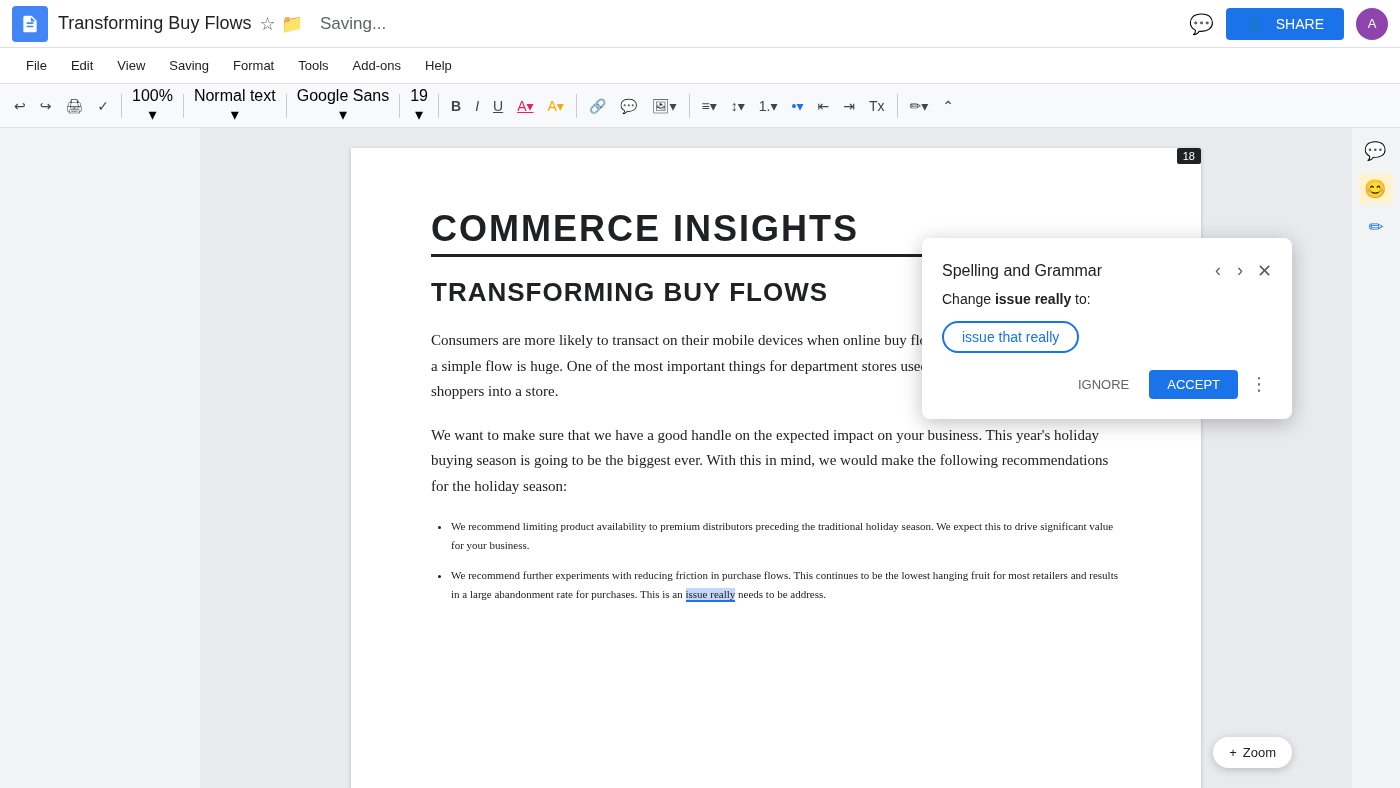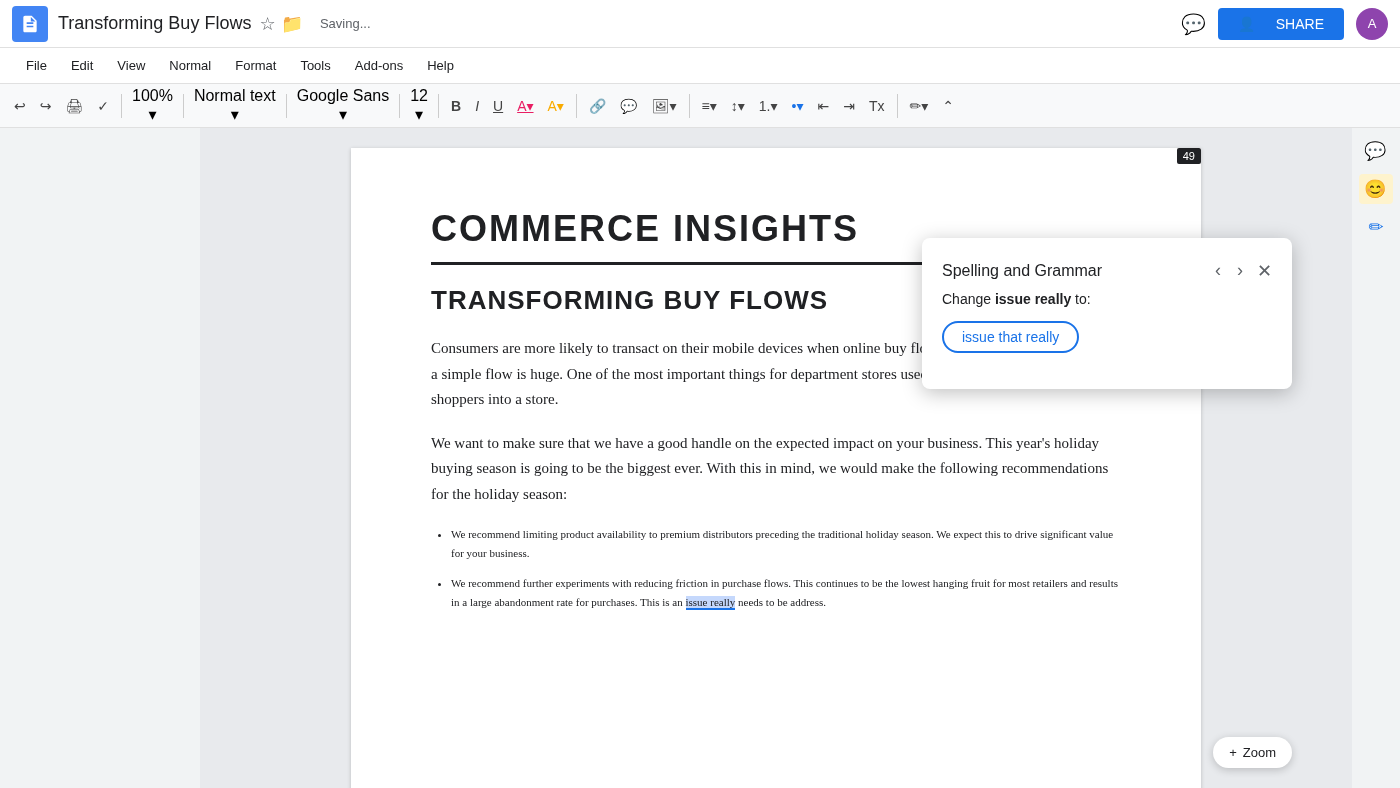--- a/index.html
+++ b/index.html
@@ -5,24 +5,24 @@
     * { box-sizing: border-box; margin: 0; padding: 0; }
     body { font-family: Arial, sans-serif; background: #f1f3f4; width: 1400px; height: 788px; overflow: hidden; position: relative; }
 
     
     .top-bar { background: #fff; height: 48px; display: flex; align-items: center; padding: 0 12px; border-bottom: 1px solid #e0e0e0; position: relative; }
     .doc-icon { width: 36px; height: 36px; background: #4285f4; border-radius: 4px; display: flex; align-items: center; justify-content: center; margin-right: 10px; }
     .doc-icon svg { fill: white; }
     .doc-title { font-size: 18px; color: #202124; margin-right: 8px; }
     .doc-title-icons { display: flex; align-items: center; gap: 6px; }
     .star-icon, .folder-icon { color: #5f6368; font-size: 18px; cursor: pointer; }
-    .saving-text { color: #5f6368; font-size: 13px; margin-left: 16px; }
+    .saving-text { color: #5f6368; font-size: 17px; margin-left: 16px; }
     .top-bar-right { margin-left: auto; display: flex; align-items: center; gap: 12px; }
     .comment-icon-btn { color: #5f6368; font-size: 20px; cursor: pointer; }
-    .share-btn { background: #1a73e8; color: white; border: none; border-radius: 4px; padding: 8px 20px; font-size: 14px; font-weight: 500; cursor: pointer; display: flex; align-items: center; gap: 20px; }
+    .share-btn { background: #1a73e8; color: white; border: none; border-radius: 4px; padding: 8px 20px; font-size: 14px; font-weight: 500; cursor: pointer; display: flex; align-items: center; gap: 12px; }
     .avatar { width: 32px; height: 32px; border-radius: 50%; background: #8e44ad; display: flex; align-items: center; justify-content: center; color: white; font-size: 13px; }
 
     
     .menu-bar { background: #fff; height: 36px; display: flex; align-items: center; padding: 0 16px; gap: 4px; border-bottom: 1px solid #e0e0e0; }
     .menu-item { padding: 4px 10px; font-size: 13px; color: #202124; cursor: pointer; border-radius: 4px; }
 
     
     .toolbar { background: #f8f9fa; height: 44px; display: flex; align-items: center; padding: 0 8px; gap: 2px; border-bottom: 1px solid #e0e0e0; }
     .toolbar-btn { padding: 4px 6px; border: none; background: none; cursor: pointer; color: #444; font-size: 14px; border-radius: 3px; display: flex; align-items: center; }
     .toolbar-separator { width: 1px; background: #ccc; height: 24px; margin: 0 4px; }
@@ -33,21 +33,21 @@
     .underline-btn { text-decoration: underline; }
 
     
     .page-area { display: flex; height: calc(788px - 128px); overflow: hidden; position: relative; }
     .sidebar-left { width: 200px; background: #f1f3f4; flex-shrink: 0; }
     .doc-page { flex: 1; background: #e8eaed; display: flex; justify-content: center; padding: 20px 0; overflow-y: auto; position: relative; }
     .page { background: white; width: 850px; min-height: 900px; padding: 60px 80px; box-shadow: 0 1px 4px rgba(0,0,0,0.2); position: relative; }
     .sidebar-right { width: 48px; background: #f1f3f4; display: flex; flex-direction: column; align-items: center; padding-top: 8px; gap: 8px; }
 
     
-    .page-title { font-size: 36px; font-weight: bold; text-transform: uppercase; letter-spacing: 2px; color: #202124; border-bottom: 3px solid #202124; padding-bottom: 12px; margin-bottom: 20px; }
+    .page-title { font-size: 36px; font-weight: bold; text-transform: uppercase; letter-spacing: 2px; color: #202124; border-bottom: 3px solid #202124; padding-bottom: 4px; margin-bottom: 20px; }
     .page-date { font-size: 14px; font-weight: bold; letter-spacing: 3px; color: #c0392b; text-transform: uppercase; margin-bottom: 24px; }
     .page-subtitle { font-size: 26px; font-weight: bold; text-transform: uppercase; letter-spacing: 1px; color: #202124; margin-bottom: 20px; }
     .page-para { font-size: 15px; line-height: 1.7; color: #202124; margin-bottom: 18px; font-family: 'Times New Roman', serif; }
     .bullet-list { padding-left: 20px; margin-bottom: 18px; }
     .bullet-list li { font-size: 11px; line-height: 1.7; color: #202124; margin-bottom: 12px; font-family: 'Times New Roman', serif; }
     .highlighted-text { background: #c5d8fc; border-bottom: 2px solid #1a73e8; }
 
     
     .spelling-panel { position: absolute; top: 110px; right: 60px; width: 370px; background: white; border-radius: 8px; box-shadow: 0 4px 20px rgba(0,0,0,0.25); z-index: 100; padding: 20px; }
     .spelling-header { display: flex; align-items: center; justify-content: space-between; margin-bottom: 8px; gap: 24px; }
@@ -97,21 +97,21 @@
       <span>SHARE</span>
     </button>
     <div class="avatar">A</div>
   </div>
 </div>
 
 <div class="menu-bar">
   <span class="menu-item">File</span>
   <span class="menu-item">Edit</span>
   <span class="menu-item">View</span>
-  <span class="menu-item">Normal</span>
+  <span class="menu-item">Saving</span>
   <span class="menu-item">Format</span>
   <span class="menu-item">Tools</span>
   <span class="menu-item">Add-ons</span>
   <span class="menu-item">Help</span>
 </div>
 
 <div class="toolbar">
   <button class="toolbar-btn">↩</button>
   <button class="toolbar-btn">↪</button>
   <button class="toolbar-btn">🖨</button>
@@ -126,21 +126,21 @@
     <span>Normal text</span>
     <span>▾</span>
   </div>
   <div class="toolbar-separator"></div>
   <div class="toolbar-dropdown">
     <span>Google Sans</span>
     <span>▾</span>
   </div>
   <div class="toolbar-separator"></div>
   <div class="toolbar-dropdown">
-    <span>12</span>
+    <span>19</span>
     <span>▾</span>
   </div>
   <div class="toolbar-separator"></div>
   <button class="toolbar-btn bold-btn">B</button>
   <button class="toolbar-btn italic-btn">I</button>
   <button class="toolbar-btn underline-btn">U</button>
   <button class="toolbar-btn" style="color:#e91e63; text-decoration:underline; text-decoration-color:#e91e63;">A▾</button>
   <button class="toolbar-btn highlight-btn">A▾</button>
   <div class="toolbar-separator"></div>
   <button class="toolbar-btn">🔗</button>
@@ -157,21 +157,21 @@
   <div class="toolbar-separator"></div>
   <button class="toolbar-btn">✏▾</button>
   <button class="toolbar-btn">⌃</button>
 </div>
 
 <div class="page-area">
   <div class="sidebar-left"></div>
 
   <div class="doc-page">
     <div class="page">
-      <div class="page-badge">49</div>
+      <div class="page-badge">18</div>
 
       <h1 class="page-title">COMMERCE INSIGHTS</h1>
       <h2 class="page-subtitle">TRANSFORMING BUY FLOWS</h2>
 
       <p class="page-para">Consumers are more likely to transact on their mobile devices when online buy flows are frictionless. The effect of a simple flow is huge. One of the most important things for department stores used to be foot traffic–getting shoppers into a store.</p>
       <p class="page-para">We want to make sure that we have a good handle on the expected impact on your business. This year's holiday buying season is going to be the biggest ever. With this in mind, we would make the following recommendations for the holiday season:</p>
 
       <ul class="bullet-list">
         <li>We recommend limiting product availability to premium distributors preceding the traditional holiday season. We expect this to drive significant value for your business.</li>
         <li>
@@ -186,20 +186,25 @@
         <div class="spelling-nav">
           <button class="spelling-nav-btn">‹</button>
           <button class="spelling-nav-btn">›</button>
           <button class="spelling-close-btn">✕</button>
         </div>
       </div>
       <div class="spelling-change-text">
         <span>Change </span><strong>issue really</strong><span> to:</span>
       </div>
       <div class="spelling-suggestion">issue that really</div>
+      <div class="spelling-actions">
+        <button class="ignore-btn">IGNORE</button>
+        <button class="accept-btn">ACCEPT</button>
+        <button class="more-btn">⋮</button>
+      </div>
     </div>
 
     <div class="zoom-indicator">
       <span>+</span>
       <span>Zoom</span>
     </div>
   </div>
 
   <div class="sidebar-right">
     <span class="right-icon">💬</span>

